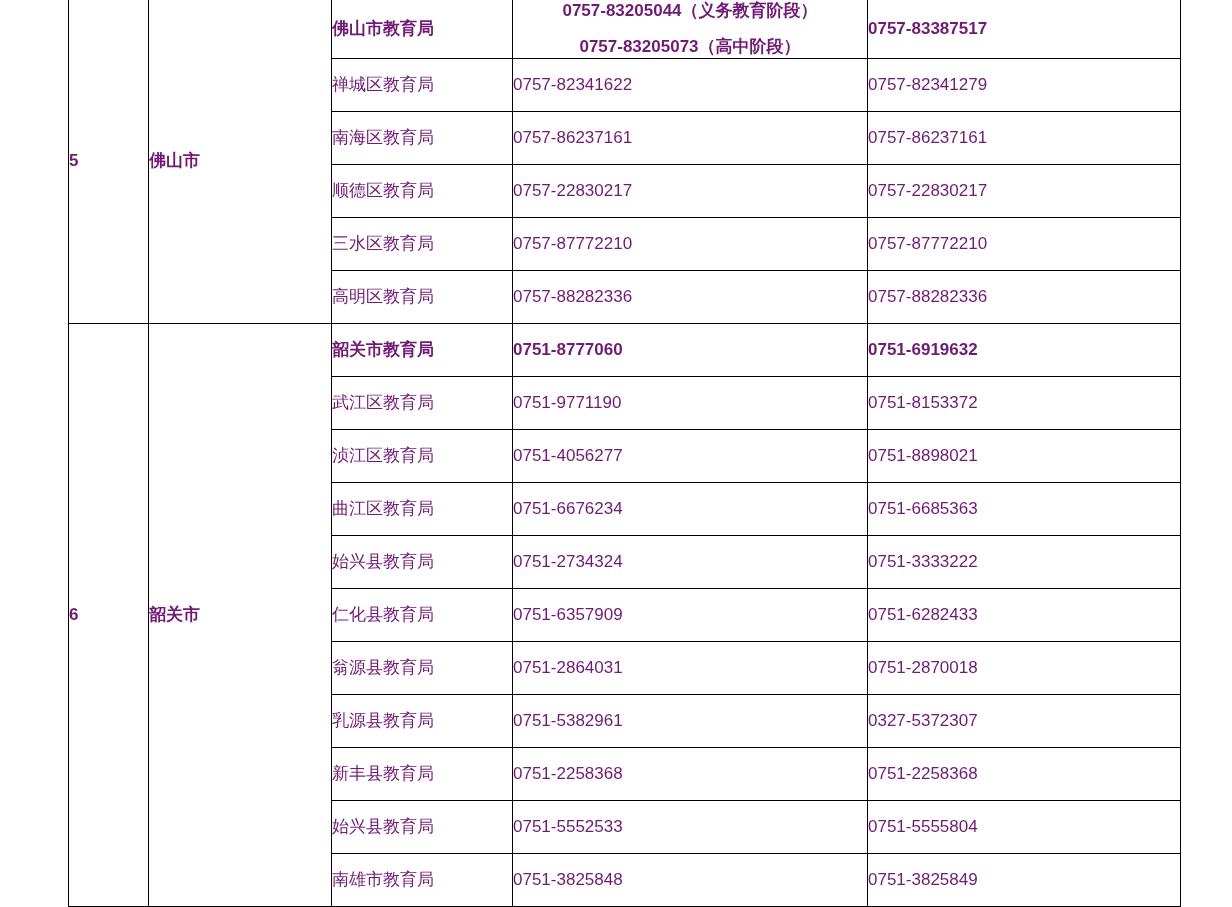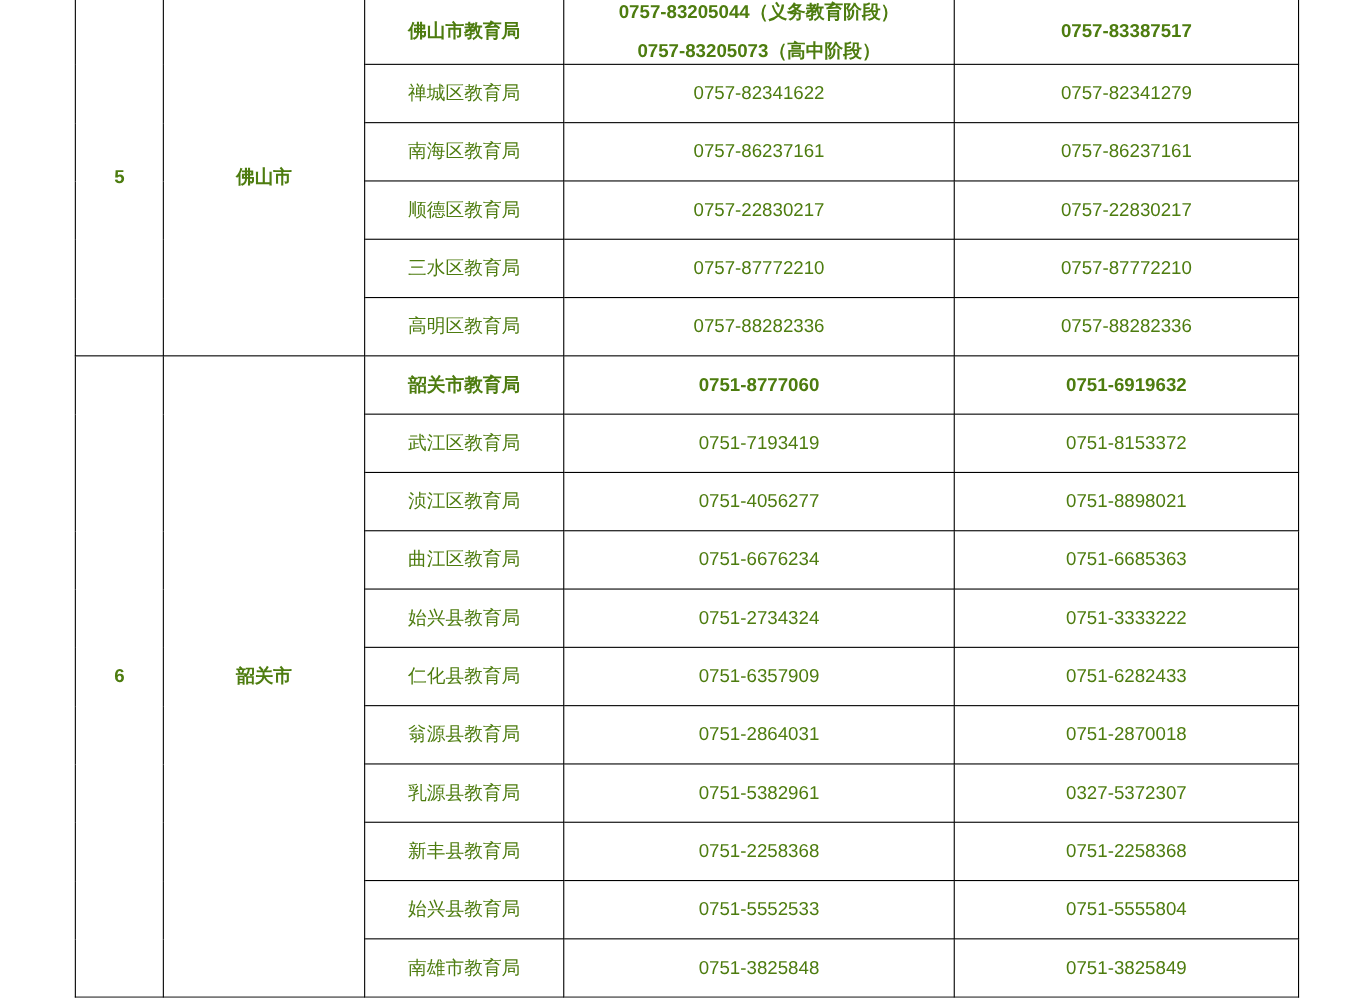--- a/index.html
+++ b/index.html
@@ -22,24 +22,23 @@
   }
   table.contact-table {
     border-collapse: collapse;
     table-layout: fixed;
     width: 1112px;
     margin-left: 68px;
     margin-top: 0;
   }
   table.contact-table td {
     border: 1px solid #000000;
-    text-align: center;
     vertical-align: middle;
     font-size: 17px;
-    color: #4d7c0f;
+    color: #701a75;
     padding: 0;
     height: 52px;
     line-height: 1.45;
   }
   
   col.c-index { width: 80px; }
   col.c-city  { width: 183px; }
   col.c-bureau{ width: 181px; }
   col.c-phone1{ width: 355px; }
   col.c-phone2{ width: 313px; }
@@ -121,21 +120,21 @@
         </tr>
         <tr class="bold-row">
           <td class="idx-cell" rowspan="11">6</td>
           <td class="city-cell" rowspan="11">韶关市</td>
           <td class="bureau-cell">韶关市教育局</td>
           <td class="phone-cell">0751-8777060</td>
           <td class="phone-cell">0751-6919632</td>
         </tr>
         <tr>
           <td class="bureau-cell">武江区教育局</td>
-          <td class="phone-cell">0751-7193419</td>
+          <td class="phone-cell">0751-9771190</td>
           <td class="phone-cell">0751-8153372</td>
         </tr>
         <tr>
           <td class="bureau-cell">浈江区教育局</td>
           <td class="phone-cell">0751-4056277</td>
           <td class="phone-cell">0751-8898021</td>
         </tr>
         <tr>
           <td class="bureau-cell">曲江区教育局</td>
           <td class="phone-cell">0751-6676234</td>

